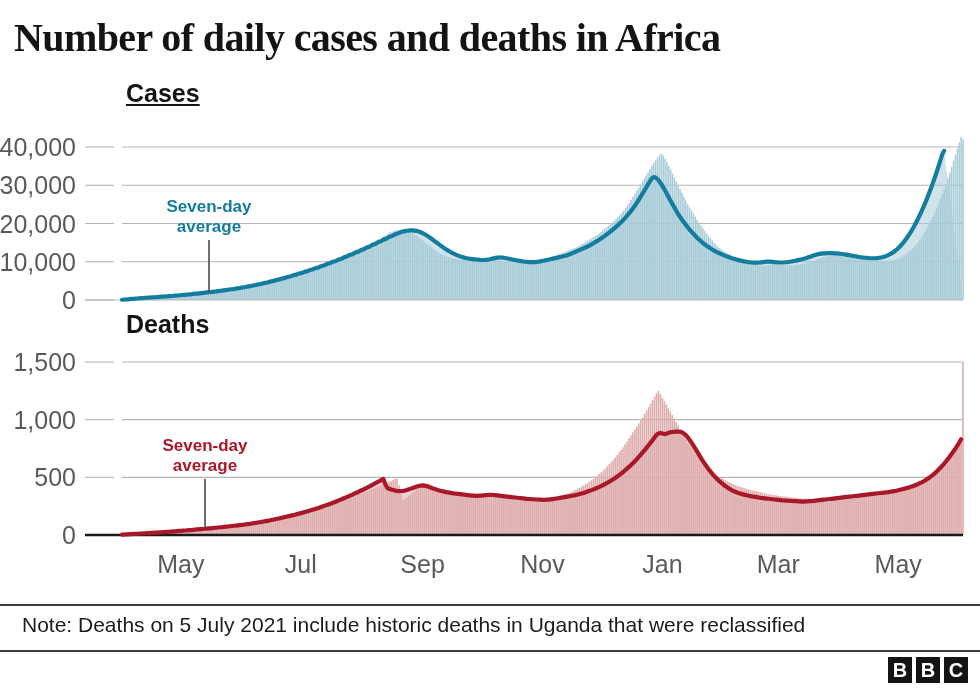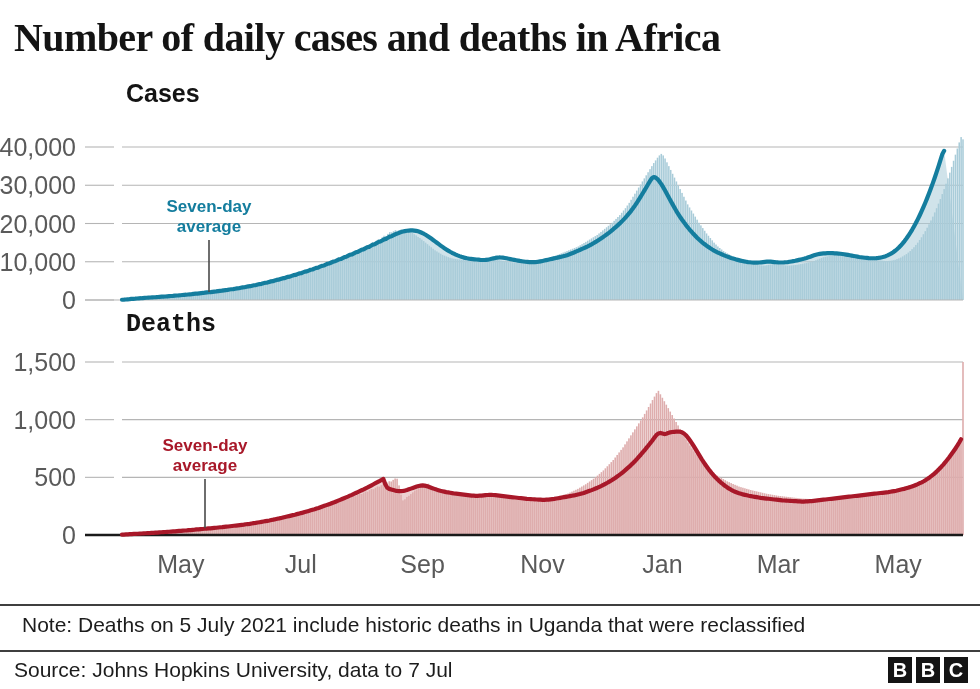--- a/index.html
+++ b/index.html
@@ -35,22 +35,22 @@
   }
 
   
   .panel-subtitle {
     position: absolute;
     font-family: "Liberation Sans", sans-serif;
     font-size: 25px;
     font-weight: 700;
     color: #141414;
   }
-  #cases-subtitle { left: 126px; top: 79px; }
-  #deaths-subtitle { left: 126px; top: 310px; font-family: Liberation Mono, monospace; }
+  #cases-subtitle { left: 126px; top: 79px; text-decoration: underline; }
+  #deaths-subtitle { left: 126px; top: 310px; }
 
   
   .chart-svg {
     position: absolute;
     left: 0;
     top: 0;
   }
 
   .axis-label {
     font-family: "Liberation Sans", sans-serif;
@@ -1072,20 +1072,19 @@
       <text x="542.5" y="573" class="tick-label-x">Nov</text>
       <text x="662.4" y="573" class="tick-label-x">Jan</text>
       <text x="778.3" y="573" class="tick-label-x">Mar</text>
       <text x="898.2" y="573" class="tick-label-x">May</text>
       <text x="1016.1" y="573" class="tick-label-x">Jul</text>
     </svg>
 
   <div class="footer-rule" id="rule-top"></div>
   <div class="note-text">Note: Deaths on 5 July 2021 include historic deaths in Uganda that were reclassified</div>
   <div class="footer-rule" id="rule-bottom"></div>
-  <div class="source-text">Source: Johns Hopkins University, data to 7 Jul</div>
   <div class="bbc-logo">
     <div class="bbc-block">B</div>
     <div class="bbc-block">B</div>
     <div class="bbc-block">C</div>
   </div>
 
 </div>
 
 </body></html>

